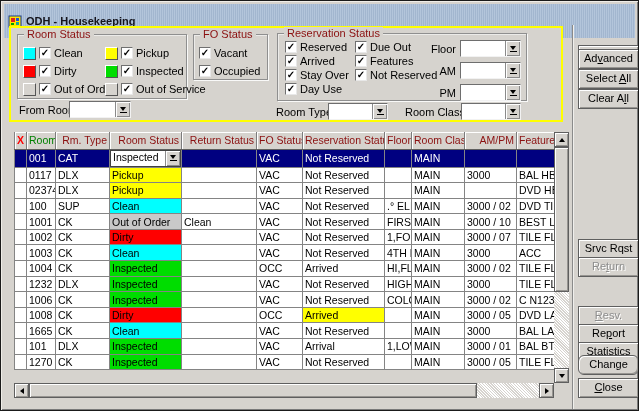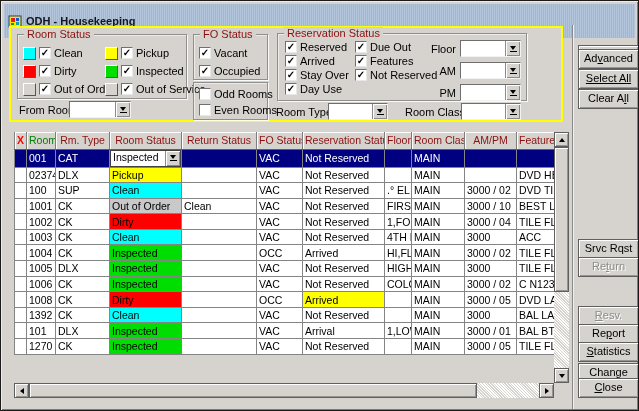--- a/index.html
+++ b/index.html
@@ -34,21 +34,21 @@
     box-shadow:inset 1px 0 0 #f0efec, inset -1px 0 0 #f0efec;}
   .btn{position:absolute;left:5px;width:59px;height:18px;background:#d6d3ce;
     border:1px solid #5f5f5f;box-shadow:inset 1px 1px 0 #fff, inset -1px -1px 0 #979591;
     font-size:11px;text-align:center;line-height:16px;cursor:default;}
   .btn.disabled{color:#8d8d8d;text-shadow:1px 1px 0 #fff;}
   .btn u{text-decoration:underline;}
   
   .tablewrap{position:absolute;left:13px;top:131px;width:555px;height:266px;}
   table{border-collapse:collapse;table-layout:fixed;width:540px;}
   th,td{padding:0 2px;overflow:hidden;white-space:nowrap;font-size:10.5px;box-sizing:border-box;}
-  th{height:17px;background:#d6d3ce;color:#8b1010;text-align:center;font-weight:normal;
+  th{height:17px;background:#d6d3ce;color:#8b1010;text-align:right;font-weight:normal;
      border-right:1px solid #7c7c7c;border-bottom:1px solid #5f5f5f;box-shadow:inset 1px 1px 0 #fff;}
   th.c-x{color:#ff0000;font-weight:bold;text-align:center;}
   th.c-room{color:#008000;}
   td{height:15.6px;background:#fff;border-right:1px solid #848484;border-bottom:1px solid #848484;}
   td:first-child,th:first-child{border-left:1px solid #848484;}
   tr.sel td{background:#000080;color:#fff;}
   td.combo-cell{padding:0;}
   td .cellcombo{display:flex;height:15px;margin:0;background:#fff;border:1px solid #404040;color:#000;}
   td .cellcombo .val{flex:1;padding:0 2px;overflow:hidden;}
   
@@ -136,32 +136,20 @@
             <span class="chk">✓</span>
             <span class="lbl">Vacant</span>
           </label>
           <label class="chk-item">
             <span class="chk">✓</span>
             <span class="lbl">Occupied</span>
           </label>
         </div>
     </div>
 
-    <div class="grp" style="left:182px;top:54px;width:73px;height:36px;">
-      <div id="odd-even-items" style="position:absolute;left:5px;top:3px;display:grid;grid-auto-rows:16px;align-items:center;">
-          <label class="chk-item">
-            <span class="chk"></span>
-            <span class="lbl">Odd Rooms</span>
-          </label>
-          <label class="chk-item">
-            <span class="chk"></span>
-            <span class="lbl">Even Rooms</span>
-          </label>
-        </div>
-    </div>
 
     <div class="grp" style="left:266px;top:5px;width:248px;height:66px;">
       <span class="legend">Reservation Status</span>
       <div id="resv-col1" style="position:absolute;left:7px;top:6px;display:grid;grid-auto-rows:14px;align-items:center;">
           <label class="chk-item">
             <span class="chk">✓</span>
             <span class="lbl">Reserved</span>
           </label>
           <label class="chk-item">
             <span class="chk">✓</span>
@@ -231,30 +219,30 @@
           <span class="tri"></span>
           <span class="bar"></span>
         </span>
     </div>
   </div>
 
   <div class="sidepanel">
     <div id="btns-top">
         <div class="btn" style="top: 20px;">Searc<u>h</u></div>
         <div class="btn" style="top: 24px;">Ad<u>v</u>anced</div>
-        <div class="btn" style="top: 44px; text-decoration: underline;">Select <u>A</u>ll</div>
+        <div class="btn" style="top: 44px;">Select <u>A</u>ll</div>
         <div class="btn" style="top: 64px;">Clear A<u>l</u>l</div>
       </div>
     <div id="btns-side">
         <div class="btn" style="top: 214px;">Srvc Rqst</div>
         <div class="btn disabled" style="top: 232px;">Re<u>t</u>urn</div>
         <div class="btn disabled" style="top: 281px;"><u>R</u>esv.</div>
         <div class="btn" style="top: 299px;">Re<u>p</u>ort</div>
         <div class="btn" style="top: 317px;"><u>S</u>tatistics</div>
-        <div class="btn" style="top: 338px;">Change</div>
+        <div class="btn" style="top: 330px; border-radius: 6px;">Change</div>
         <div class="btn" style="top: 353px;"><u>C</u>lose</div>
       </div>
   </div>
 
   <div class="tablewrap">
     <table>
       <colgroup id="cols">
           <col style="width: 12px;">
           <col style="width: 29px;">
           <col style="width: 54px;">
@@ -299,20 +287,33 @@
             <td></td>
             <td>VAC</td>
             <td>Not Reserved</td>
             <td></td>
             <td>MAIN</td>
             <td></td>
             <td></td>
           </tr>
           <tr>
             <td></td>
+            <td>0117</td>
+            <td>DLX</td>
+            <td style="background: rgb(255, 255, 0); color: rgb(0, 0, 0);">Pickup</td>
+            <td></td>
+            <td>VAC</td>
+            <td>Not Reserved</td>
+            <td></td>
+            <td>MAIN</td>
+            <td>3000</td>
+            <td>BAL  HB</td>
+          </tr>
+          <tr>
+            <td></td>
             <td>02374</td>
             <td>DLX</td>
             <td style="background: rgb(255, 255, 0); color: rgb(0, 0, 0);">Pickup</td>
             <td></td>
             <td>VAC</td>
             <td>Not Reserved</td>
             <td></td>
             <td>MAIN</td>
             <td></td>
             <td>DVD  HB</td>
@@ -346,21 +347,21 @@
           <tr>
             <td></td>
             <td>1002</td>
             <td>CK</td>
             <td style="background: rgb(255, 0, 0); color: rgb(0, 0, 0);">Dirty</td>
             <td></td>
             <td>VAC</td>
             <td>Not Reserved</td>
             <td>1,FO</td>
             <td>MAIN</td>
-            <td>3000 / 04</td>
+            <td>3000 / 07</td>
             <td>TILE FLO</td>
           </tr>
           <tr>
             <td></td>
             <td>1003</td>
             <td>CK</td>
             <td style="background: rgb(0, 255, 255); color: rgb(0, 0, 0);">Clean</td>
             <td></td>
             <td>VAC</td>
             <td>Not Reserved</td>
@@ -377,21 +378,21 @@
             <td></td>
             <td>OCC</td>
             <td>Arrived</td>
             <td>HI,FLO</td>
             <td>MAIN</td>
             <td>3000 / 02</td>
             <td>TILE FLO</td>
           </tr>
           <tr>
             <td></td>
-            <td>1005</td>
+            <td>1232</td>
             <td>DLX</td>
             <td style="background: rgb(0, 221, 0); color: rgb(0, 0, 0);">Inspected</td>
             <td></td>
             <td>VAC</td>
             <td>Not Reserved</td>
             <td>HIGH</td>
             <td>MAIN</td>
             <td>3000</td>
             <td>TILE FLO</td>
           </tr>
@@ -416,21 +417,21 @@
             <td></td>
             <td>OCC</td>
             <td style="background: rgb(255, 255, 0); color: rgb(0, 0, 0);">Arrived</td>
             <td></td>
             <td>MAIN</td>
             <td>3000 / 05</td>
             <td>DVD  LAN</td>
           </tr>
           <tr>
             <td></td>
-            <td>1392</td>
+            <td>1665</td>
             <td>CK</td>
             <td style="background: rgb(0, 255, 255); color: rgb(0, 0, 0);">Clean</td>
             <td></td>
             <td>VAC</td>
             <td>Not Reserved</td>
             <td></td>
             <td>MAIN</td>
             <td>3000</td>
             <td>BAL  LAN</td>
           </tr>

